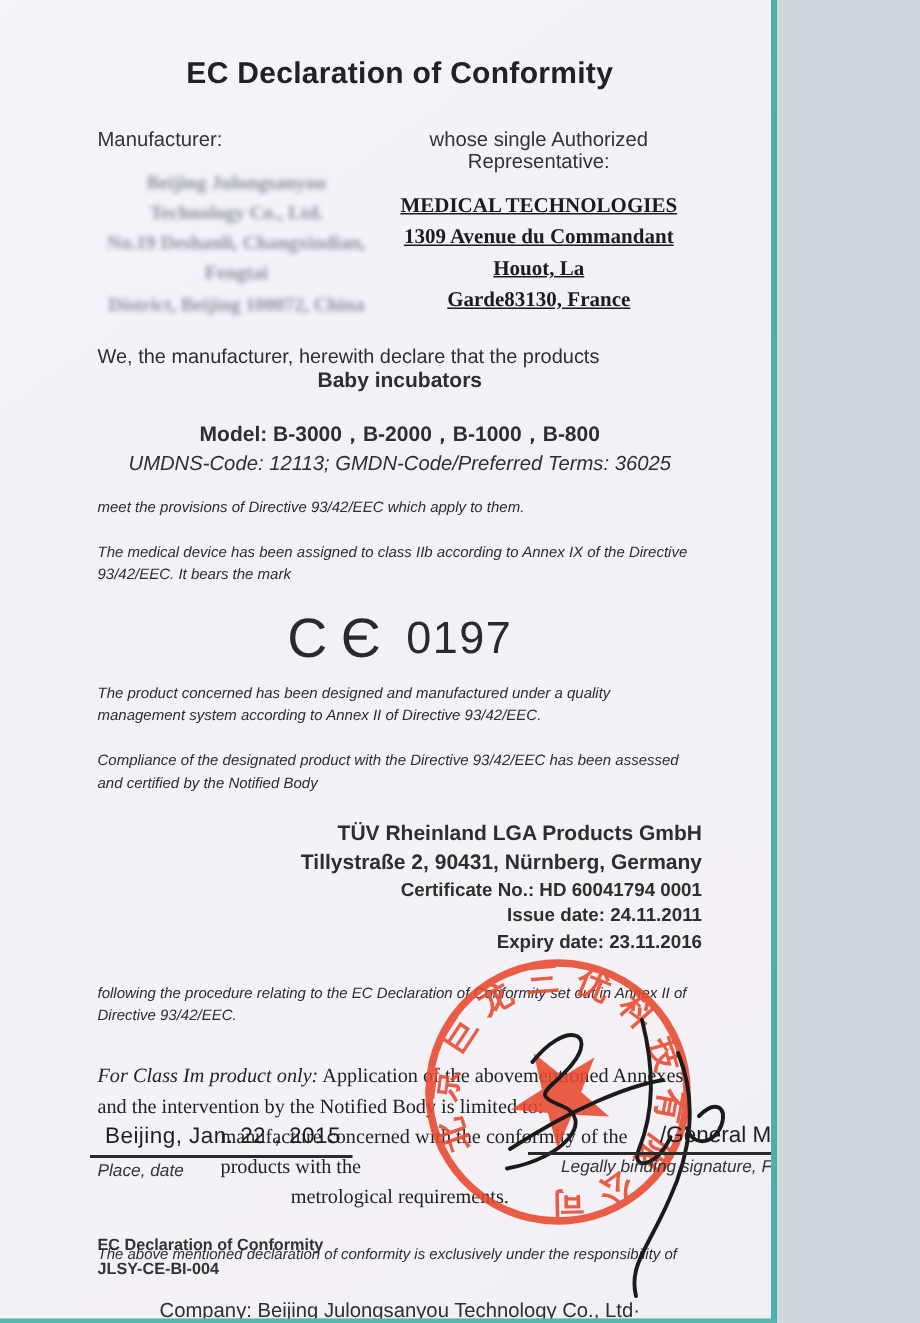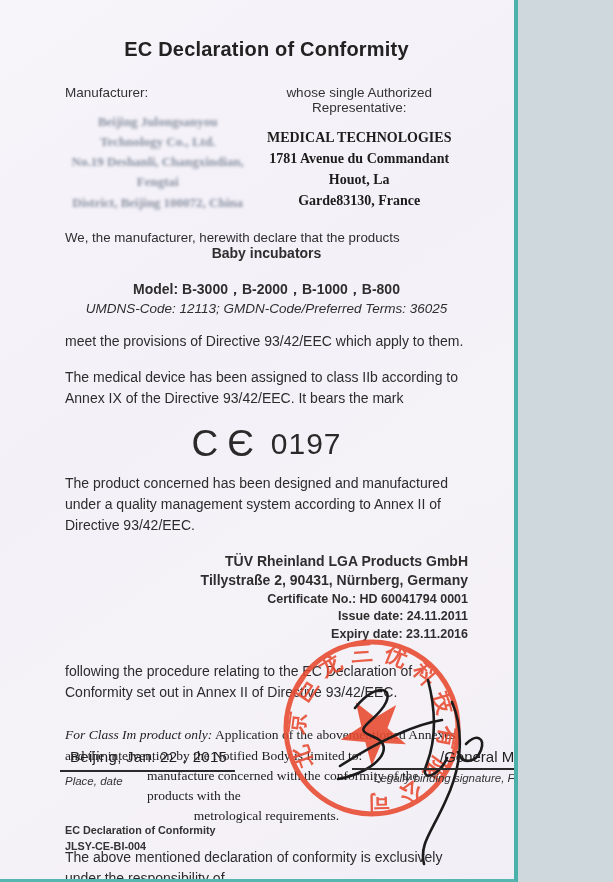--- a/index.html
+++ b/index.html
@@ -33,24 +33,24 @@
 
   .mfr-lines {
     margin-top:12px; text-align:center;
     font-family:"Liberation Serif", serif; font-weight:bold;
     font-size:13px; line-height:1.55; color:#8a93a1;
     filter:blur(1.7px);
   }
   .rep-lines {
     margin-top:12px; text-align:center;
     font-family:"Liberation Serif", serif; font-weight:bold;
-    font-size:14px; line-height:1.5; color:#1c1c1c;
-  }
-
-  .para { font-size:14px; line-height:1.5; color:#2c2c2c; margin-top:15px; }
+    font-size:14px; line-height:1.5; color:#1c1c1c;text-decoration:underline;
+  }
+
+  .para { font-size:10px; line-height:1.5; color:#2c2c2c; margin-top:15px;font-style:italic; }
   .italic { font-style:italic; }
 
   .intro-line { margin-top:17px; font-size:13.3px; }
   .product-name { text-align:center; font-weight:bold; font-size:14px; margin-top:0; }
   .models { text-align:center; font-weight:bold; font-size:14px; margin-top:20px; }
   .codes  { text-align:center; font-style:italic; font-size:13.5px; margin-top:2px; }
 
   .ce-block { text-align:center; margin:14px 0 6px 0; color:#2a2a2a; }
   .ce-letters { font-size:37px; letter-spacing:9px; font-weight:400; vertical-align:middle; }
   .ce-number  { font-size:30px; margin-left:8px; vertical-align:middle; letter-spacing:1px; }
@@ -103,41 +103,42 @@
         <div class="mfr-lines">
           <div>Beijing Julongsanyou Technology Co., Ltd.</div>
           <div>No.19 Deshanli, Changxindian, Fengtai</div>
           <div>District, Beijing 100072, China</div>
         </div>
       </div>
       <div class="party-col-right">
         <div class="party-label">whose single Authorized Representative:</div>
         <div class="rep-lines">
           <div>MEDICAL TECHNOLOGIES</div>
-          <div>1781 Avenue du Commandant Houot, La</div>
+          <div>1309 Avenue du Commandant Houot, La</div>
           <div>Garde83130, France</div>
         </div>
       </div>
     </div>
 
     <div class="intro-line">We, the manufacturer, herewith declare that the products</div>
     <div class="product-name">Baby incubators</div>
     <div class="models">Model: B-3000，B-2000，B-1000，B-800</div>
     <div class="codes">UMDNS-Code: 12113; GMDN-Code/Preferred Terms: 36025</div>
 
     <p class="para">meet the provisions of Directive 93/42/EEC which apply to them.</p>
 
     <p class="para">The medical device has been assigned to class IIb according to Annex IX of the Directive 93/42/EEC. It bears the mark</p>
 
     <div class="ce-block">
       <span class="ce-letters"><span>C</span><span>Є</span></span><span class="ce-number">0197</span>
     </div>
 
     <p class="para" style="margin-top:8px;">The product concerned has been designed and manufactured under a quality management system according to Annex II of Directive 93/42/EEC.</p>
 
+    <p class="para">Compliance of the designated product with the Directive 93/42/EEC has been assessed and certified by the Notified Body</p>
 
     <div class="nb-block">
       <div class="nb-l1">TÜV Rheinland LGA Products GmbH</div>
       <div class="nb-l2">Tillystraße 2, 90431, Nürnberg, Germany</div>
       <div class="nb-s">Certificate No.: HD 60041794 0001</div>
       <div class="nb-s">Issue date: 24.11.2011</div>
       <div class="nb-s">Expiry date: 23.11.2016</div>
     </div>
 
     <p class="para" style="margin-top:18px;">following the procedure relating to the EC Declaration of Conformity set out in Annex II of Directive 93/42/EEC.</p>

